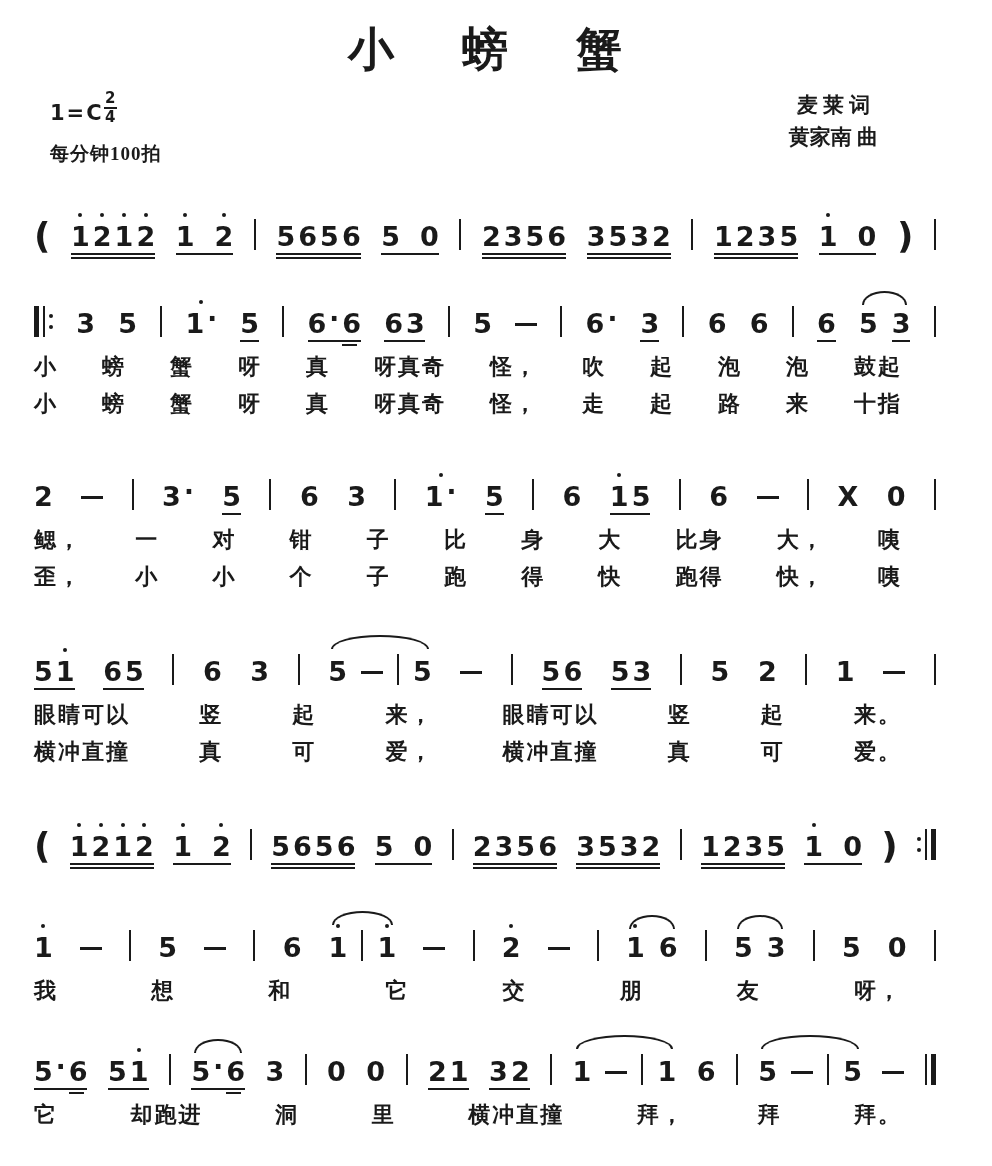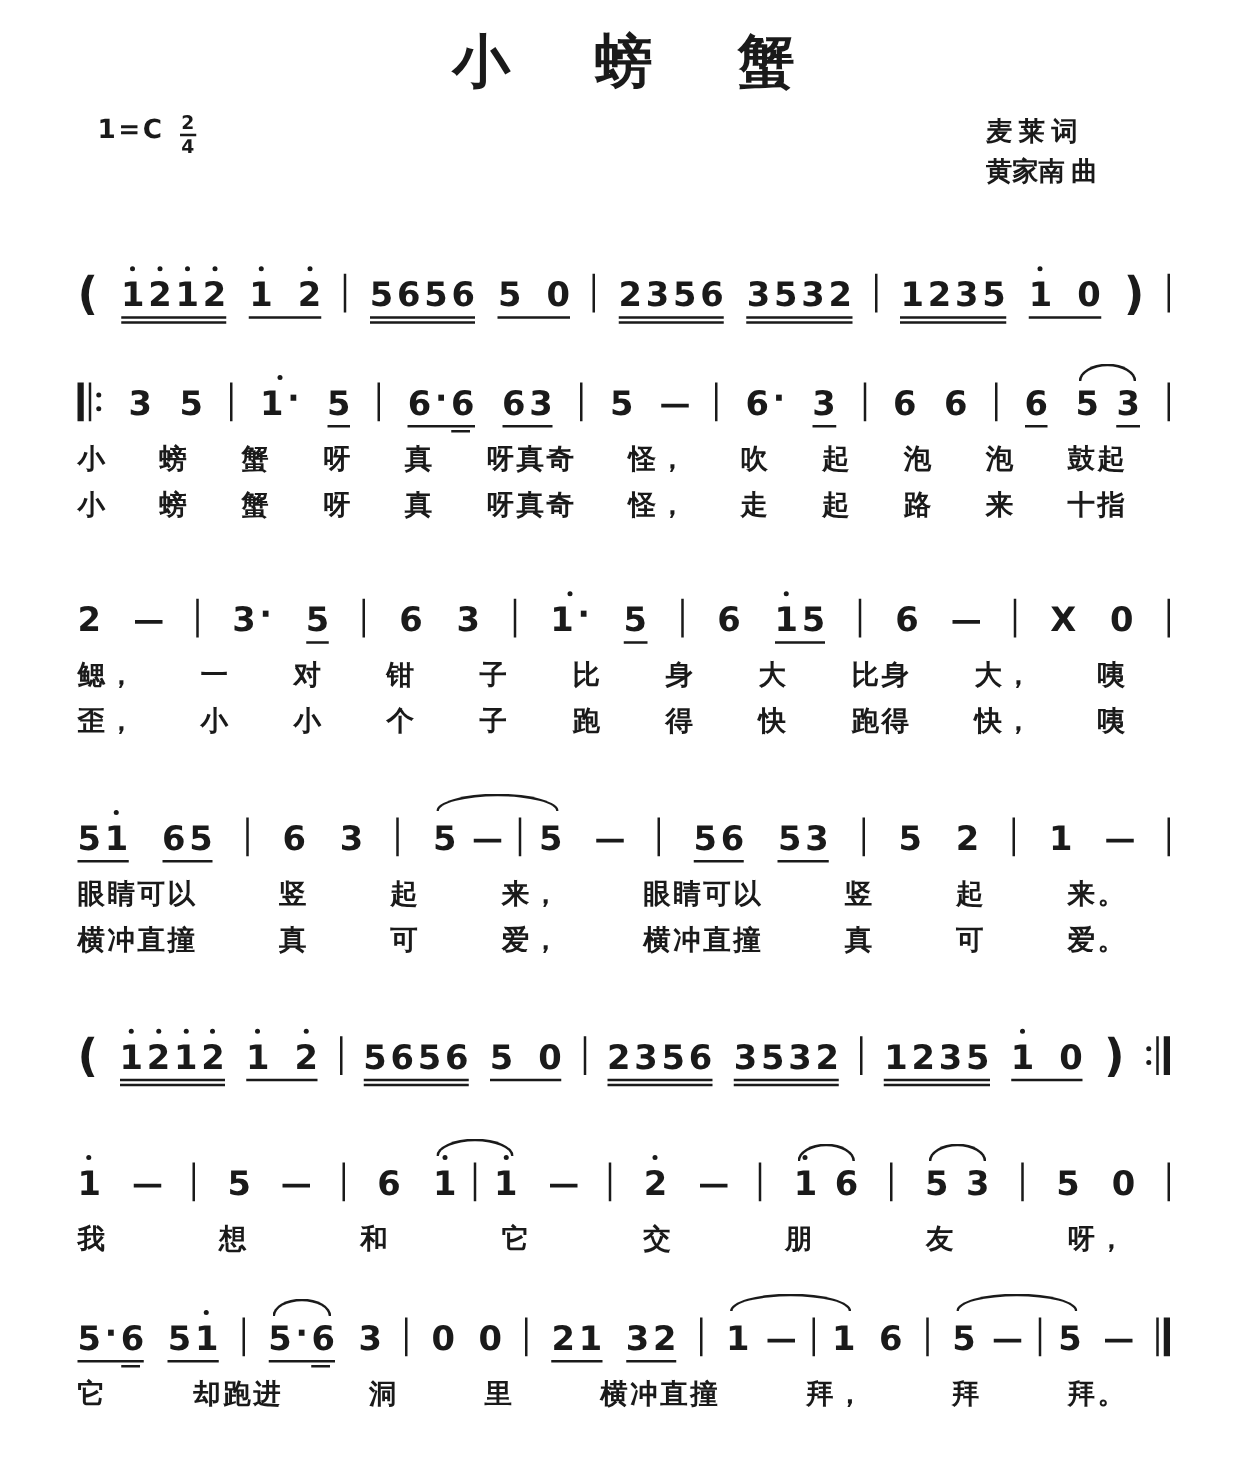--- a/index.html
+++ b/index.html
@@ -2,37 +2,37 @@
 <html><head>
 <meta charset="utf-8">
 <style>
   html,body{margin:0;padding:0;background:#ffffff;}
   body{
     width:992px;height:1166px;overflow:hidden;
     color:#1a1a1a;
     font-family:"DejaVu Sans","Liberation Sans",sans-serif;
     -webkit-font-smoothing:antialiased;
   }
-  .page{padding:24px 56px 0 34px;position:relative;margin-left:28px;}
+  .page{padding:24px 56px 0 34px;position:relative;}
 
   
   .title{
     text-align:center;font-size:46px;font-weight:bold;
     letter-spacing:26px;padding-left:26px;line-height:1.1;
     font-family:"DejaVu Sans",sans-serif;
   }
   .header{position:relative;margin-top:16px;height:84px;}
-  .keyrow{display:flex;align-items:flex-start;gap:12px;margin-left:16px;}
+  .keyrow{display:flex;align-items:flex-end;margin-left:16px;}
   .keysig{font-size:21px;font-weight:bold;letter-spacing:2px;}
   .timesig{display:inline-flex;flex-direction:column;align-items:center;line-height:1;}
   .timesig .tnum{font-size:15px;font-weight:bold;}
   .timesig .tline{width:13px;height:2px;background:#1a1a1a;margin:1px 0;}
   .tempo{font-size:19px;font-weight:600;margin:16px 0 0 16px;letter-spacing:1px;
          font-family:"Liberation Serif",serif;}
-  .credits{position:absolute;right:58px;top:-2px;text-align:left;font-size:21px;
+  .credits{position:absolute;right:58px;top:-2px;text-align:center;font-size:21px;
            line-height:1.55;font-family:"Liberation Serif",serif;font-weight:600;}
 
   
   .system{}
   .music-row{
     display:flex;align-items:flex-end;justify-content:space-between;
     padding-top:26px;position:relative;
   }
   .note{position:relative;display:inline-flex;align-items:flex-end;line-height:1;}
   .digit{font-size:27px;font-weight:bold;line-height:1;font-family:"DejaVu Sans",sans-serif;}
@@ -82,20 +82,21 @@
 
   <div class="header">
     <div class="keyrow">
       <span class="keysig">1=C</span>
       <span class="timesig">
         <span class="tnum">2</span>
         <span class="tline"></span>
         <span class="tnum">4</span>
       </span>
     </div>
+    <div class="tempo">每分钟100拍</div>
     <div class="credits">
       <div>麦 莱 词</div>
       <div>黄家南 曲</div>
     </div>
   </div>
 
   <div>
       <div class="system sys-0">
         <div class="music-row">
           <span class="paren">(</span>

